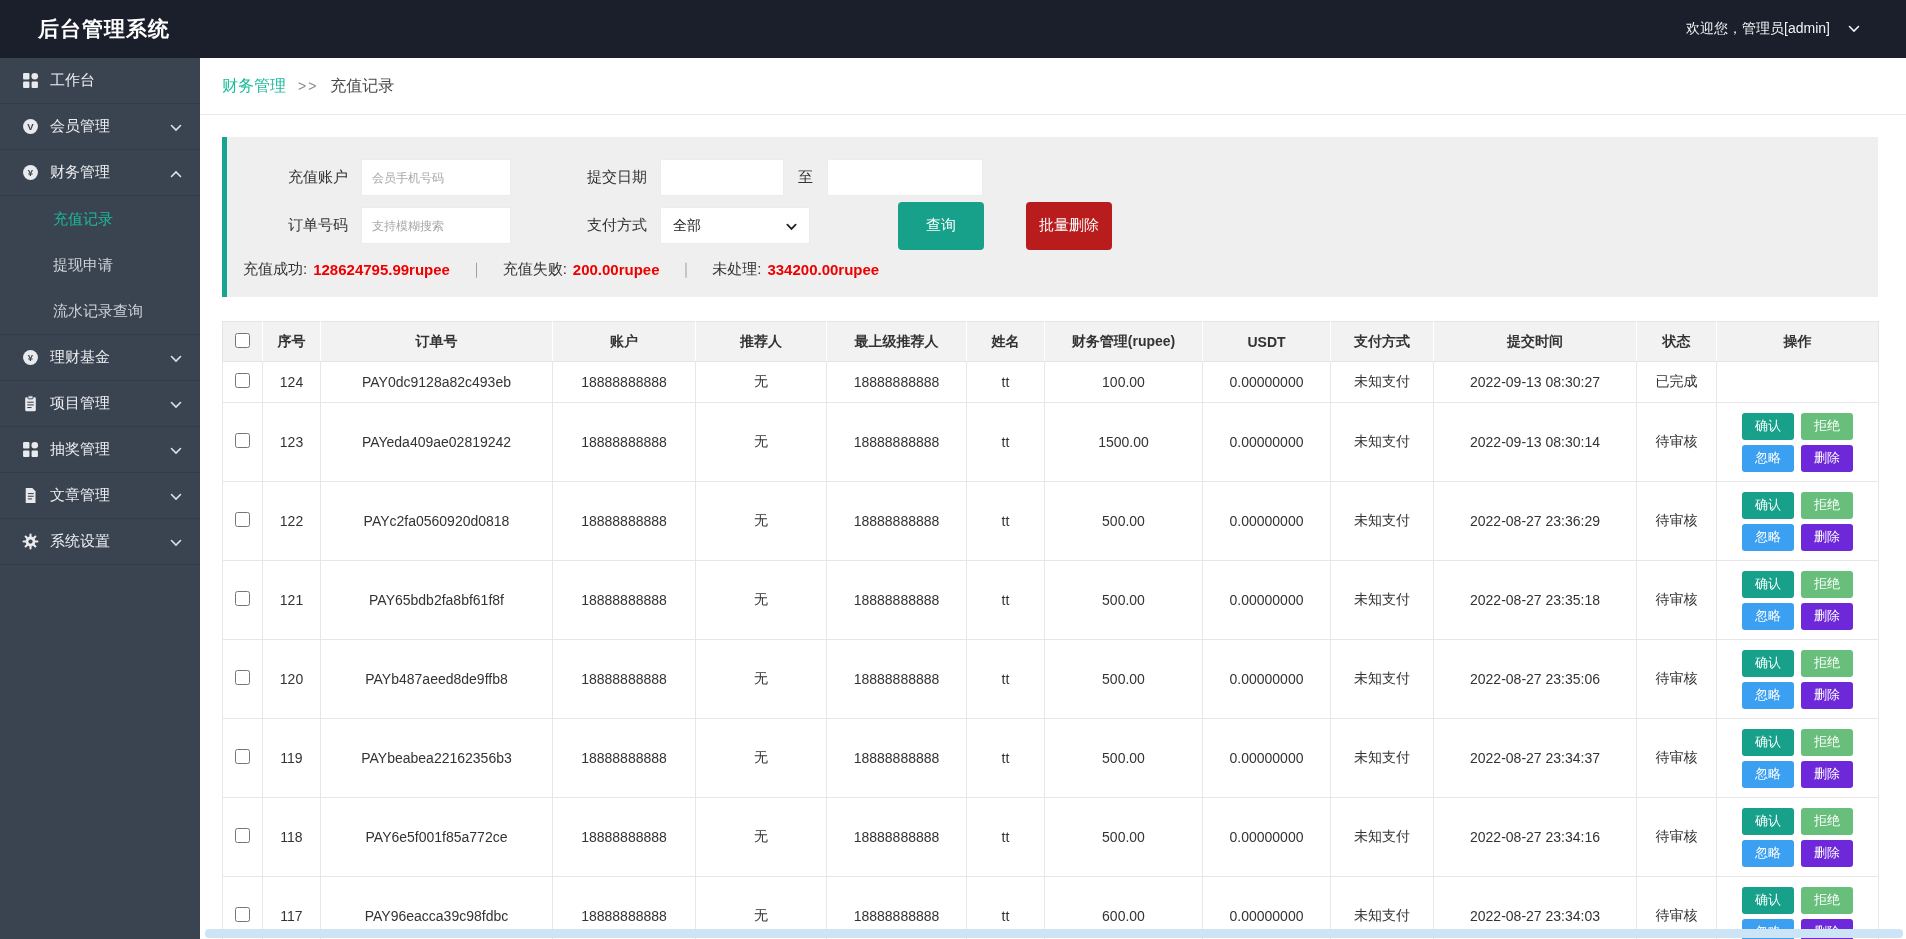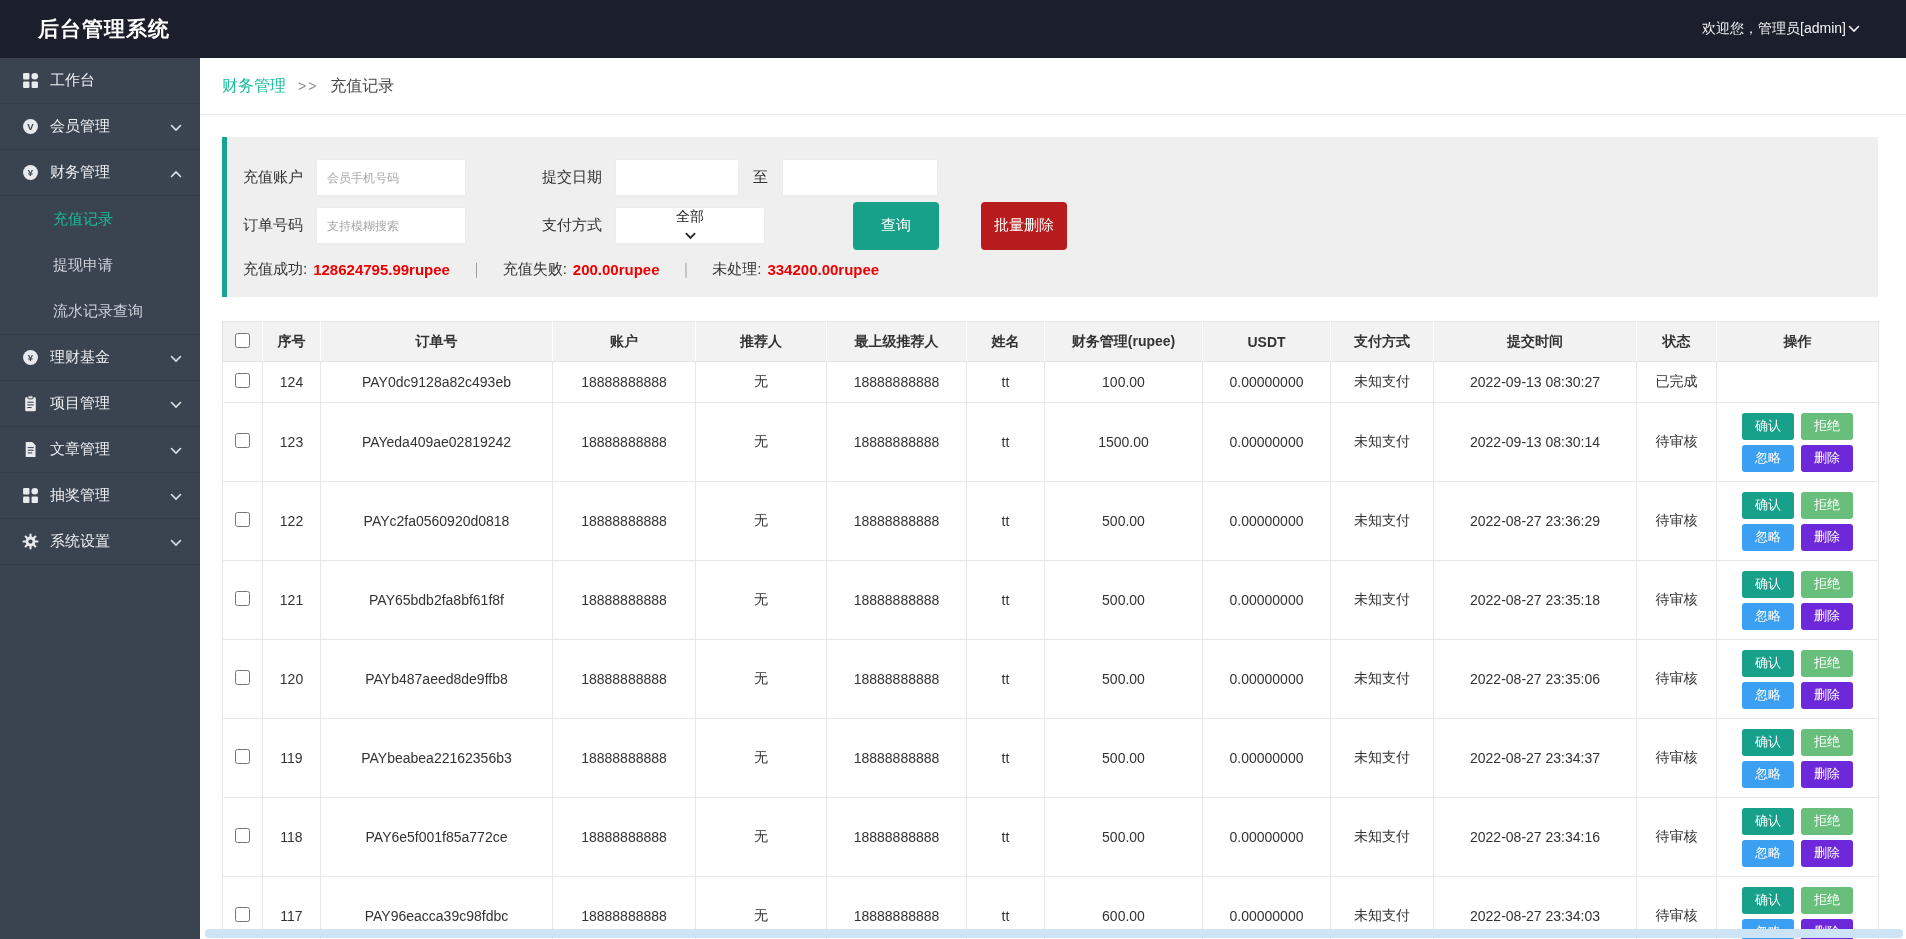--- a/index.html
+++ b/index.html
@@ -3,21 +3,21 @@
 <meta charset="utf-8">
 <style>
   * { margin:0; padding:0; box-sizing:border-box; }
   html,body { width:1906px; height:939px; overflow:hidden; background:#fff;
               font-family:"Liberation Sans","DejaVu Sans",sans-serif; }
 
   
   .topbar { position:absolute; top:0; left:0; width:1906px; height:58px; background:#1a1f2b;
             display:flex; align-items:center; justify-content:space-between; padding:0 46px 0 38px; z-index:5; }
   .topbar .app-title { color:#ffffff; font-size:21px; font-weight:bold; letter-spacing:1px; }
-  .topbar .welcome { color:#f2f3f5; font-size:14px; display:flex; align-items:flex-start; gap:2px; cursor:pointer; }
+  .topbar .welcome { color:#f2f3f5; font-size:14px; display:flex; align-items:flex-start; gap:18px; cursor:pointer; }
 
   
   .sidebar { position:absolute; top:58px; left:0; bottom:0; width:200px; background:#3a4350; z-index:4; }
   .side-item { height:46px; display:flex; align-items:center; padding:0 18px 0 22px;
                color:#eceef0; font-size:15px; cursor:pointer; border-bottom:1px solid #343c48; }
   .side-item .icn { width:17px; height:17px; margin-right:11px; flex:0 0 auto; }
   .side-item .lbl { flex:1 1 auto; }
   .side-item .chev { flex:0 0 auto; }
   .submenu { border-bottom:1px solid #343c48; }
   .sub-item { height:46px; display:flex; align-items:center; padding-left:53px;
@@ -29,31 +29,31 @@
 
   .breadcrumb { height:57px; display:flex; align-items:center; padding-left:22px;
                 border-bottom:1px solid #eaeaea; font-size:16px; }
   .breadcrumb .bc-section { color:#1abc9c; cursor:pointer; }
   .breadcrumb .bc-sep { color:#8a8a8a; margin:0 12px; letter-spacing:2px; font-size:14px; }
   .breadcrumb .bc-current { color:#4a4a4a; }
 
   
   .filter-panel { margin:22px 28px 0 22px; width:1656px; background:#efefef;
                   border-left:5px solid #18a392; padding:22px 0 18px 16px; }
-  .f-row { display:flex; align-items:center; height:37px; margin-bottom:11px; }
+  .f-row { display:flex; align-items:center; height:37px; margin-bottom:11px;margin-left:45px; }
   .f-label { font-size:15px; color:#333; margin-right:13px; }
   .f-input { height:37px; border:1px solid #ececec; background:#fff; border-radius:2px;
              padding:0 10px; font-size:12px; color:#333; outline:none;
              font-family:"Liberation Sans","DejaVu Sans",sans-serif; }
   .f-input::placeholder { color:#a9a9a9; }
   .w150 { width:150px; } .w124 { width:124px; } .w156 { width:156px; }
   .gap-lg { margin-left:76px; }
   .to-label { font-size:15px; color:#333; margin:0 14px; }
   .f-select { width:150px; height:37px; background:#fff; border:1px solid #ececec; border-radius:2px;
-              display:flex; align-items:center; justify-content:space-between; padding:0 12px; cursor:pointer;flex-direction:column; }
+              display:flex; align-items:center; justify-content:space-between; padding:0 12px; cursor:pointer; }
   .f-select .sel-val { font-size:14px; color:#222; }
   .btn { border:none; border-radius:4px; color:#fff; font-size:15px; height:48px; width:86px;
          cursor:pointer; font-family:"Liberation Sans","DejaVu Sans",sans-serif; }
   .btn-query { background:#17a08a; margin-left:88px; }
   .btn-bulk { background:#b91c1c; margin-left:42px; }
 
   .summary { display:flex; align-items:center; margin-top:16px; font-size:15px; color:#333; }
   .summary .val { color:#ee0000; font-weight:bold; margin-left:6px; }
   .summary .div { color:#999; margin:0 19px; }
 
@@ -162,42 +162,42 @@
           <line x1="5" y1="11.8" x2="9" y2="11.8"></line>
         </g>
       </svg>
     <span class="lbl">项目管理</span>
     <span class="chev"><svg width="12" height="8" viewBox="0 0 12 8">
           <path d="M1.5 1.5 6 6l4.5-4.5" fill="none" stroke="#dfe3e8" stroke-width="1.6" stroke-linecap="round"></path>
         </svg></span>
   </div>
 
   <div class="side-item">
+    <svg class="icn" viewBox="0 0 16 16" fill="#e8eaed">
+        <rect x="1" y="1" width="6" height="6" rx="1"></rect>
+        <rect x="1" y="9" width="6" height="6" rx="1"></rect>
+        <rect x="9" y="9" width="6" height="6" rx="1"></rect>
+        <circle cx="12" cy="4" r="3.1"></circle>
+      </svg>
+    <span class="lbl">抽奖管理</span>
+    <span class="chev"><svg width="12" height="8" viewBox="0 0 12 8">
+          <path d="M1.5 1.5 6 6l4.5-4.5" fill="none" stroke="#dfe3e8" stroke-width="1.6" stroke-linecap="round"></path>
+        </svg></span>
+  </div>
+
+  <div class="side-item">
     <svg class="icn" viewBox="0 0 16 16">
         <path d="M3.5 1h6.2l3 3v11H3.5z" fill="#e8eaed"></path>
         <g stroke="#3a4350" stroke-width="1">
           <line x1="5.5" y1="6.2" x2="11" y2="6.2"></line>
           <line x1="5.5" y1="8.7" x2="11" y2="8.7"></line>
           <line x1="5.5" y1="11.2" x2="9.5" y2="11.2"></line>
         </g>
       </svg>
     <span class="lbl">文章管理</span>
-    <span class="chev"><svg width="12" height="8" viewBox="0 0 12 8">
-          <path d="M1.5 1.5 6 6l4.5-4.5" fill="none" stroke="#dfe3e8" stroke-width="1.6" stroke-linecap="round"></path>
-        </svg></span>
-  </div>
-
-  <div class="side-item">
-    <svg class="icn" viewBox="0 0 16 16" fill="#e8eaed">
-        <rect x="1" y="1" width="6" height="6" rx="1"></rect>
-        <rect x="1" y="9" width="6" height="6" rx="1"></rect>
-        <rect x="9" y="9" width="6" height="6" rx="1"></rect>
-        <circle cx="12" cy="4" r="3.1"></circle>
-      </svg>
-    <span class="lbl">抽奖管理</span>
     <span class="chev"><svg width="12" height="8" viewBox="0 0 12 8">
           <path d="M1.5 1.5 6 6l4.5-4.5" fill="none" stroke="#dfe3e8" stroke-width="1.6" stroke-linecap="round"></path>
         </svg></span>
   </div>
 
   <div class="side-item">
     <svg class="icn" viewBox="0 0 16 16">
         <g fill="#e8eaed">
           <rect x="7" y="0.5" width="2" height="15" rx="1"></rect>
           <rect x="0.5" y="7" width="15" height="2" rx="1"></rect>

